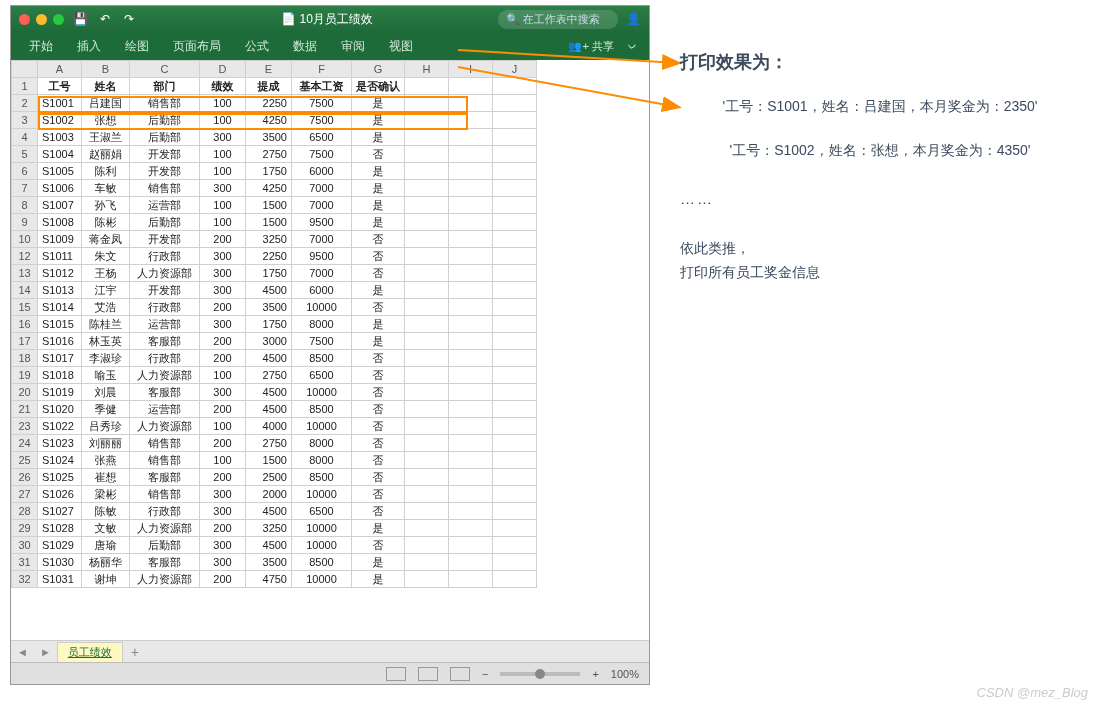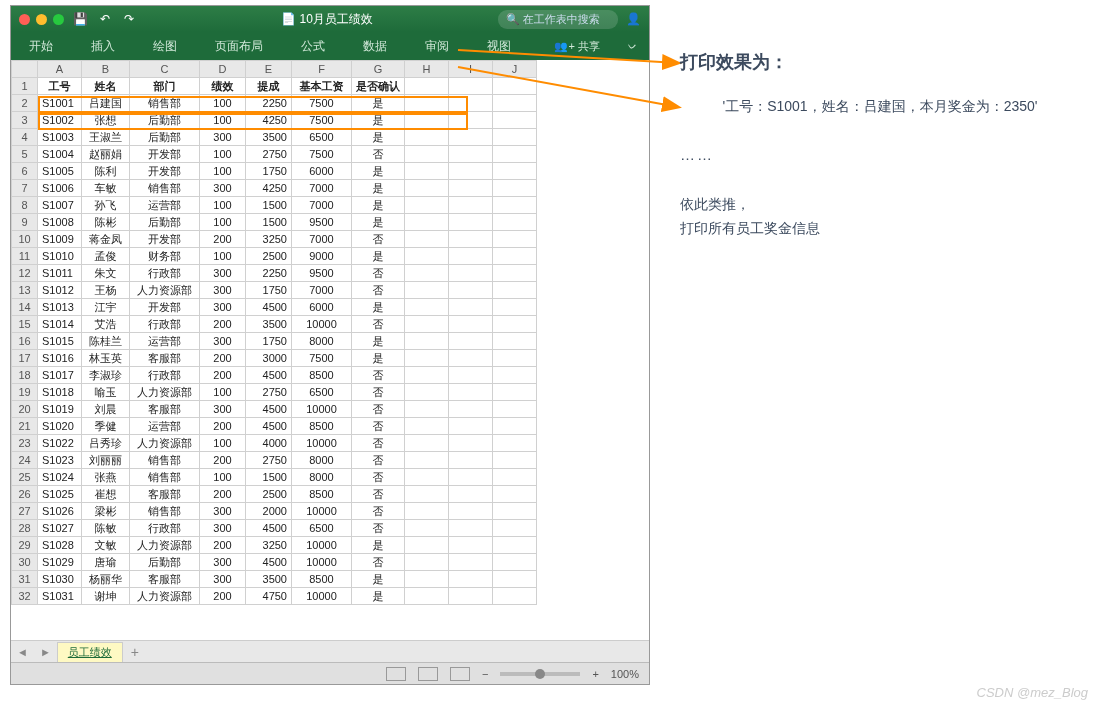--- a/index.html
+++ b/index.html
@@ -6,21 +6,21 @@
 body { font-family: "Microsoft YaHei", Arial, sans-serif; background: #fff; position: relative; width: 1108px; height: 710px; }
 .app { position: absolute; left: 10px; top: 5px; width: 640px; height: 680px; border: 1px solid #999; background: #e8e8e8; display: flex; flex-direction: column; }
 .titlebar { height: 26px; background: linear-gradient(#2d7d46,#1e6b3a); display: flex; align-items: center; padding: 0 8px; color: #fff; font-size: 12px; }
 .traffic { display: flex; gap: 6px; margin-right: 10px; }
 .dot { width: 11px; height: 11px; border-radius: 50%; }
 .dot.r { background:#ff5f56; } .dot.y { background:#ffbd2e; } .dot.g { background:#27c93f; }
 .titlebar .qat { display:flex; gap:10px; align-items:center; margin-right:30px; }
 .titlebar .qat span { width:14px; height:14px; display:inline-flex; align-items:center; justify-content:center; }
 .doc-title { flex:1; text-align:center; font-size:12px; }
 .search-box { background:rgba(255,255,255,0.15); border-radius:9px; padding:2px 8px; font-size:11px; color:#cde; width:120px; margin-left:10px; }
-.ribbon { height:28px; background:#1e6b3a; display:flex; align-items:center; padding:0 6px; gap:14px; }
+.ribbon { height:28px; background:#1e6b3a; display:flex; align-items:center; padding:0 6px; gap:0; }
 .ribbon .tab { color:#d0e8d8; font-size:12px; padding:4px 12px; cursor:pointer; }
 .ribbon .share { margin-left:auto; color:#d0e8d8; font-size:11px; padding:4px 8px; }
 .ribbon .arrow { color:#d0e8d8; font-size:10px; padding:0 6px; }
 .formula-bar { height:22px; background:#f3f3f3; border-bottom:1px solid #ccc; display:flex; align-items:center; font-size:11px; }
 .name-box { width:78px; border:1px solid #ccc; background:#fff; padding:2px 6px; margin:2px; }
 .fx-cancel, .fx-check, .fx-label { padding:0 6px; color:#888; border-left:1px solid #ddd; }
 .sheet-area { flex:1; overflow:hidden; background:#fff; position:relative; }
 table.sheet { border-collapse:collapse; font-size:11px; table-layout:fixed; }
 table.sheet th, table.sheet td { border:1px solid #d0d0d0; padding:0 4px; height:16px; line-height:16px; overflow:hidden; white-space:nowrap; }
 table.sheet th { background:#e8e8e8; font-weight:normal; color:#555; text-align:center; }
@@ -227,33 +227,20 @@
             <td>开发部</td>
             <td>200</td>
             <td>3250</td>
             <td>7000</td>
             <td>否</td>
             <td></td>
             <td></td>
             <td></td>
           </tr>
           <tr class="data-row">
-            <th>11</th>
-            <td>S1010</td>
-            <td>孟俊</td>
-            <td>财务部</td>
-            <td>100</td>
-            <td>2500</td>
-            <td>9000</td>
-            <td>是</td>
-            <td></td>
-            <td></td>
-            <td></td>
-          </tr>
-          <tr class="data-row">
             <th>12</th>
             <td>S1011</td>
             <td>朱文</td>
             <td>行政部</td>
             <td>300</td>
             <td>2250</td>
             <td>9500</td>
             <td>否</td>
             <td></td>
             <td></td>
@@ -547,18 +534,19 @@
           <polygon points="0 0, 10 4, 0 8" fill="#ff8c00"></polygon>
         </marker>
       </defs>
       <line x1="0" y1="2" x2="220" y2="42" stroke="#ff8c00" stroke-width="2" marker-end="url(#ah2)"></line>
     </svg>
 </div>
 
 <div class="side-panel">
   <h3>打印效果为：</h3>
   <div class="out-line">'工号：S1001，姓名：吕建国，本月奖金为：2350'</div>
+  <div class="out-line" style="margin-top:26px">'工号：S1002，姓名：张想，本月奖金为：4350'</div>
   <div class="ellipsis">……</div>
   <div class="notes">依此类推，</div>
   <div class="notes">打印所有员工奖金信息</div>
 </div>
 
 <div class="watermark">CSDN @mez_Blog</div>
 
 </body></html>

